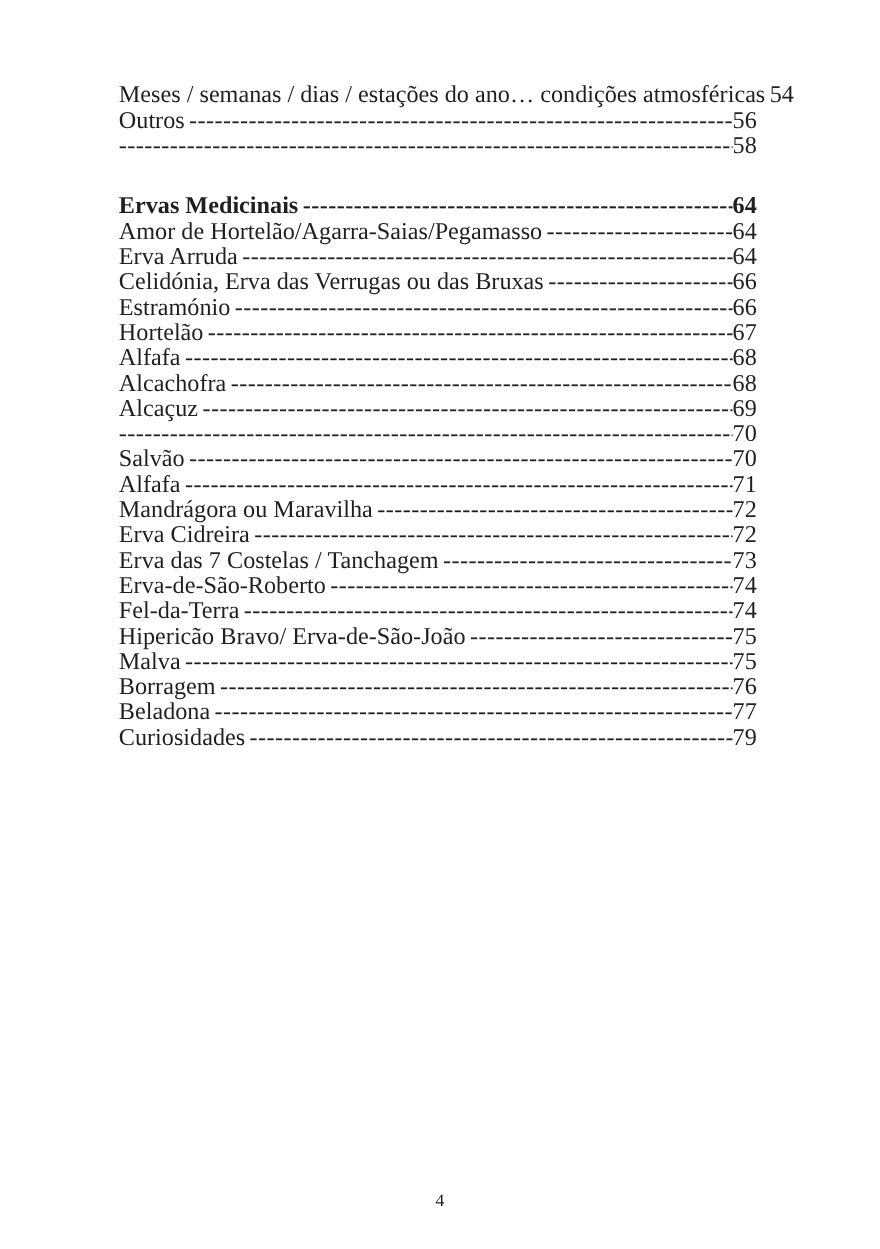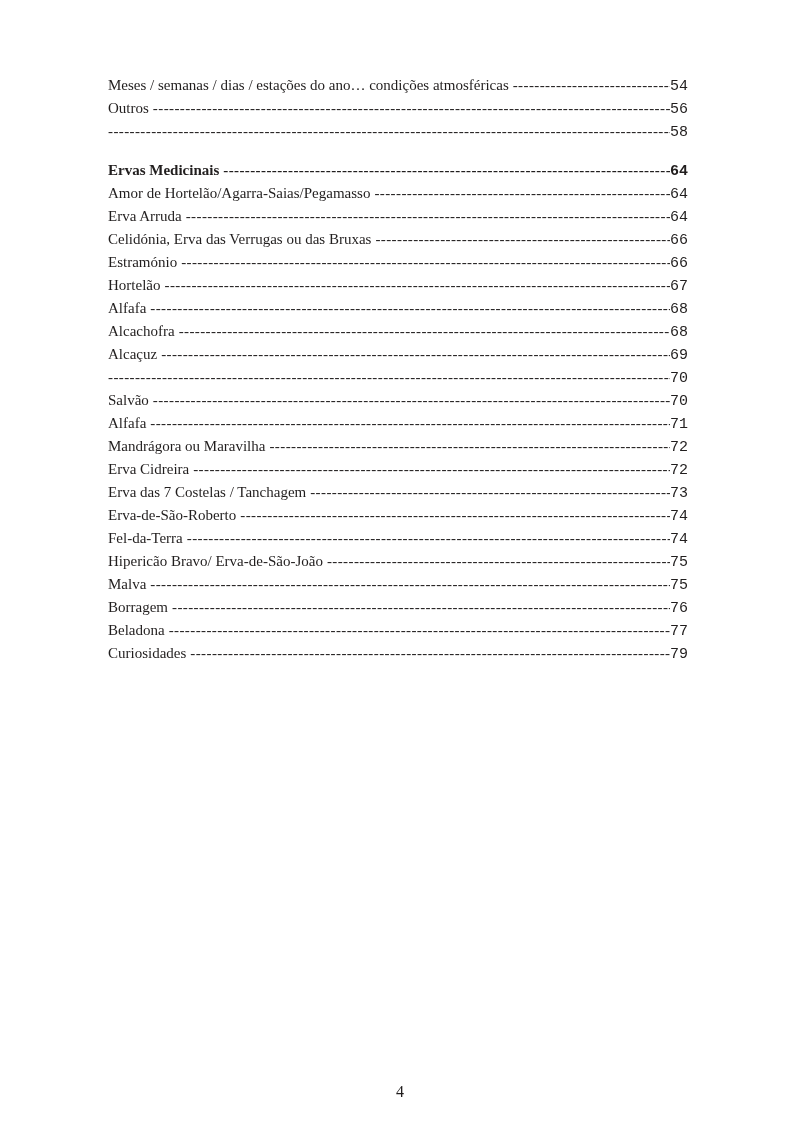--- a/index.html
+++ b/index.html
@@ -23,44 +23,43 @@
     position: absolute;
     left: 108px;
     top: 74px;
     width: 580px;
   }
   .toc-row {
     display: flex;
     align-items: baseline;
     height: 23px;
     line-height: 23px;
-    font-size: 15px;
+    font-size: 22px;
     white-space: nowrap;
   }
   .toc-row.bold {
     font-weight: bold;
   }
   .toc-row.section-start {
-    margin-top: 16px;
+    margin-top: 32px;
   }
   .toc-label {
     flex: 0 0 auto;
     padding-right: 4px;
   }
   .toc-leader {
     flex: 1 1 0;
     min-width: 0;
     overflow: hidden;
     white-space: nowrap;
     letter-spacing: 0.4px;
   }
   .toc-page {
     flex: 0 0 auto;
     text-align: right;
-    font-family: Liberation Mono, monospace;
   }
   .footer {
     position: absolute;
     left: 0;
     top: 1080px;
     width: 100%;
     text-align: center;
     font-size: 16px;
     line-height: 23px;
   }

